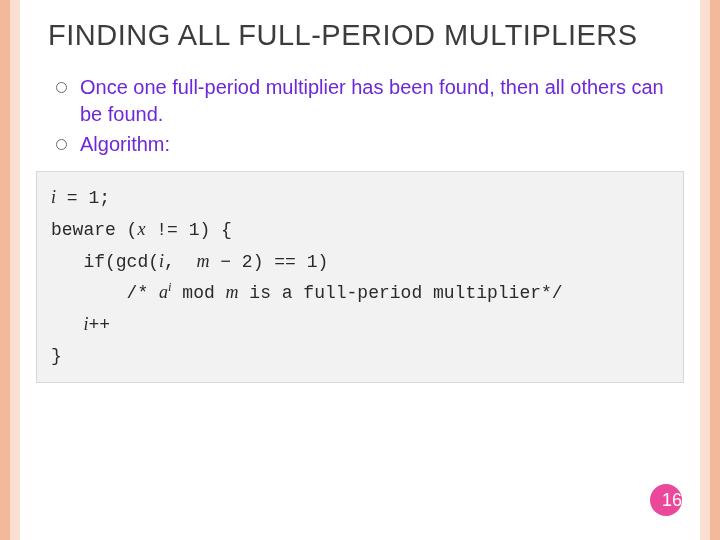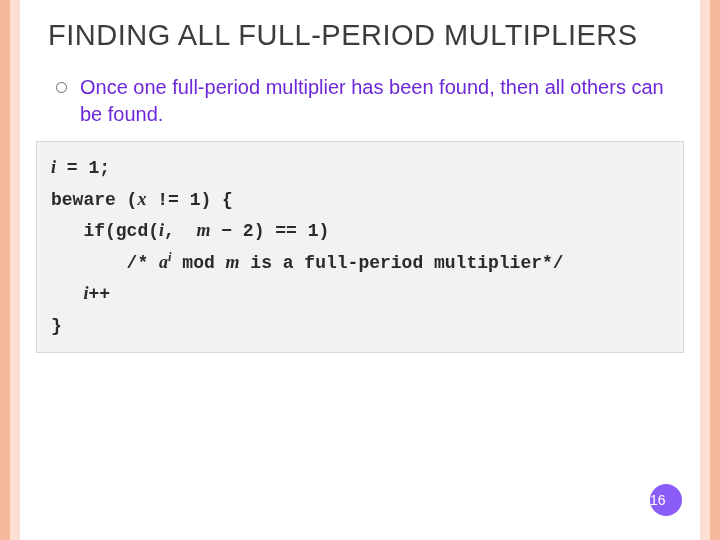--- a/index.html
+++ b/index.html
@@ -60,56 +60,57 @@
     margin: 6px -12px 0 -12px;
     background: #f2f2f2;
     border: 1px solid #d9d9d9;
     padding: 10px 14px 10px 14px;
     font-family: "Cambria Math", "Times New Roman", serif;
     font-style: italic;
     font-size: 18px;
     color: #2a2a2a;
     line-height: 1.7;
   }
-  .code-block .row { white-space: pre; font-weight: bold; }
+  .code-block .row { white-space: pre; }
   .code-block .kw { font-family: "Courier New", monospace; font-style: normal; }
   .code-block .op { font-family: "Courier New", monospace; font-style: normal; }
   .code-block .cm { font-family: "Courier New", monospace; font-style: normal; }
   .code-block .it { font-style: italic; font-family: "Cambria Math","Times New Roman",serif; }
   .code-block sup { font-size: 0.7em; }
   .page-badge {
     position: absolute;
     right: 38px;
     bottom: 24px;
     width: 32px;
     height: 32px;
     border-radius: 50%;
-    background: #8b5cf6;
+    background: #ec4899;
     color: #ffffff;
-    font-size: 14px;
+    font-size: 18px;
     font-weight: 400;
     display: flex;
     align-items: center;
-    justify-content: flex-start;
+    justify-content: flex-end;
   }
 </style>
 </head>
 <body>
 
 <div class="stripe l1"></div>
 <div class="stripe l2"></div>
 <div class="stripe r1"></div>
 <div class="stripe r2"></div>
 
 <div class="content">
 
   <h1 class="title">FINDING ALL FULL-PERIOD MULTIPLIERS</h1>
 
   <ul class="bullets">
     <li>Once one full-period multiplier has been found, then all others can be found.</li>
+    <li>Algorithm:</li>
   </ul>
 
   <div class="code-block">
     <div class="row"><span class="it">i</span><span class="op"> = 1;</span></div>
     <div class="row"><span class="kw">beware (</span><span class="it">x</span><span class="kw"> != 1) {</span></div>
     <div class="row"><span class="kw">   if(gcd(</span><span class="it">i</span><span class="kw">,  </span><span class="it">m</span><span class="kw"> − 2) == 1)</span></div>
     <div class="row"><span class="cm">       /* </span><span class="it">a</span><sup class="it">i</sup><span class="cm"> mod </span><span class="it">m</span><span class="cm"> is a full-period multiplier*/</span></div>
     <div class="row"><span class="kw">   </span><span class="it">i</span><span class="kw">++</span></div>
     <div class="row"><span class="kw">}</span></div>
   </div>

